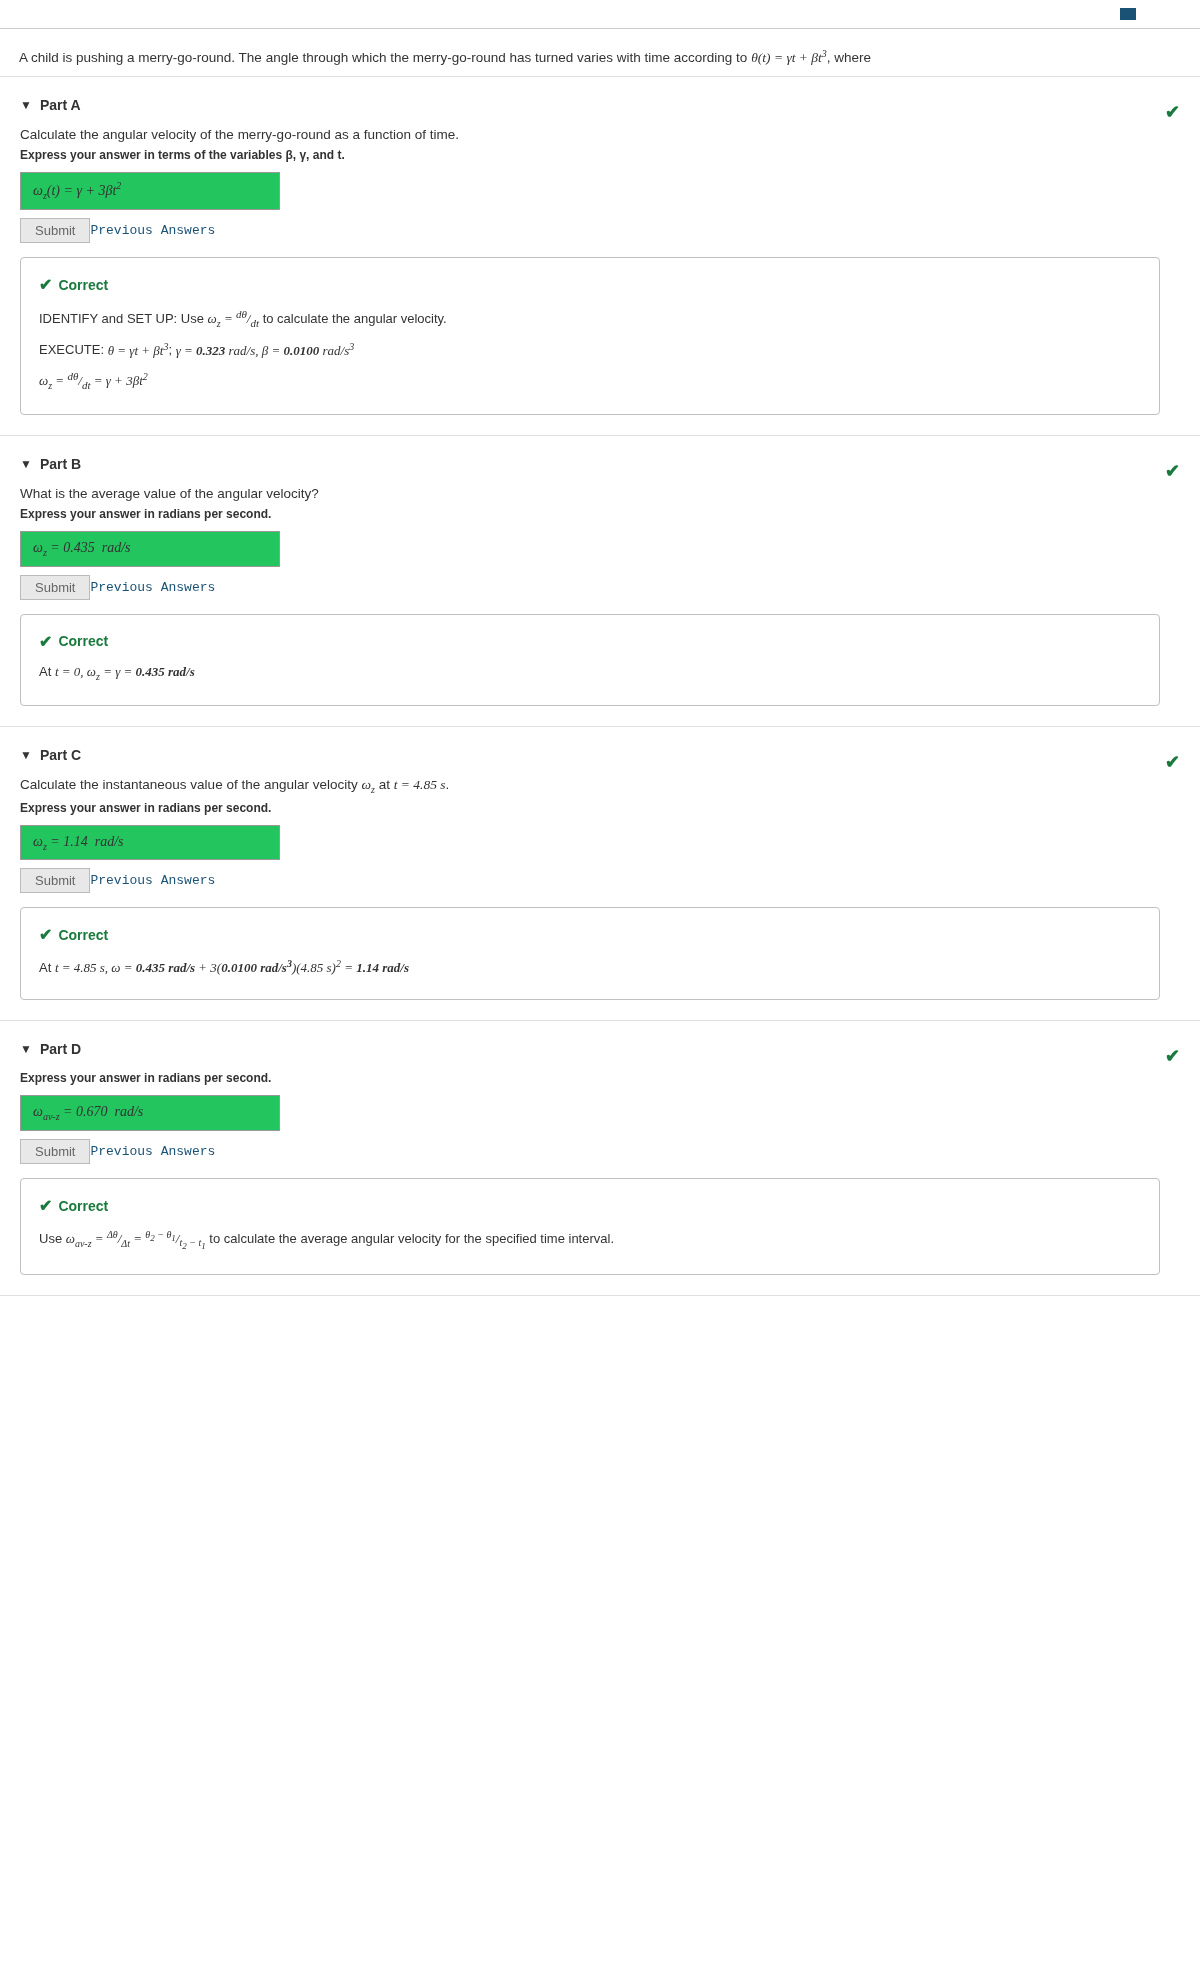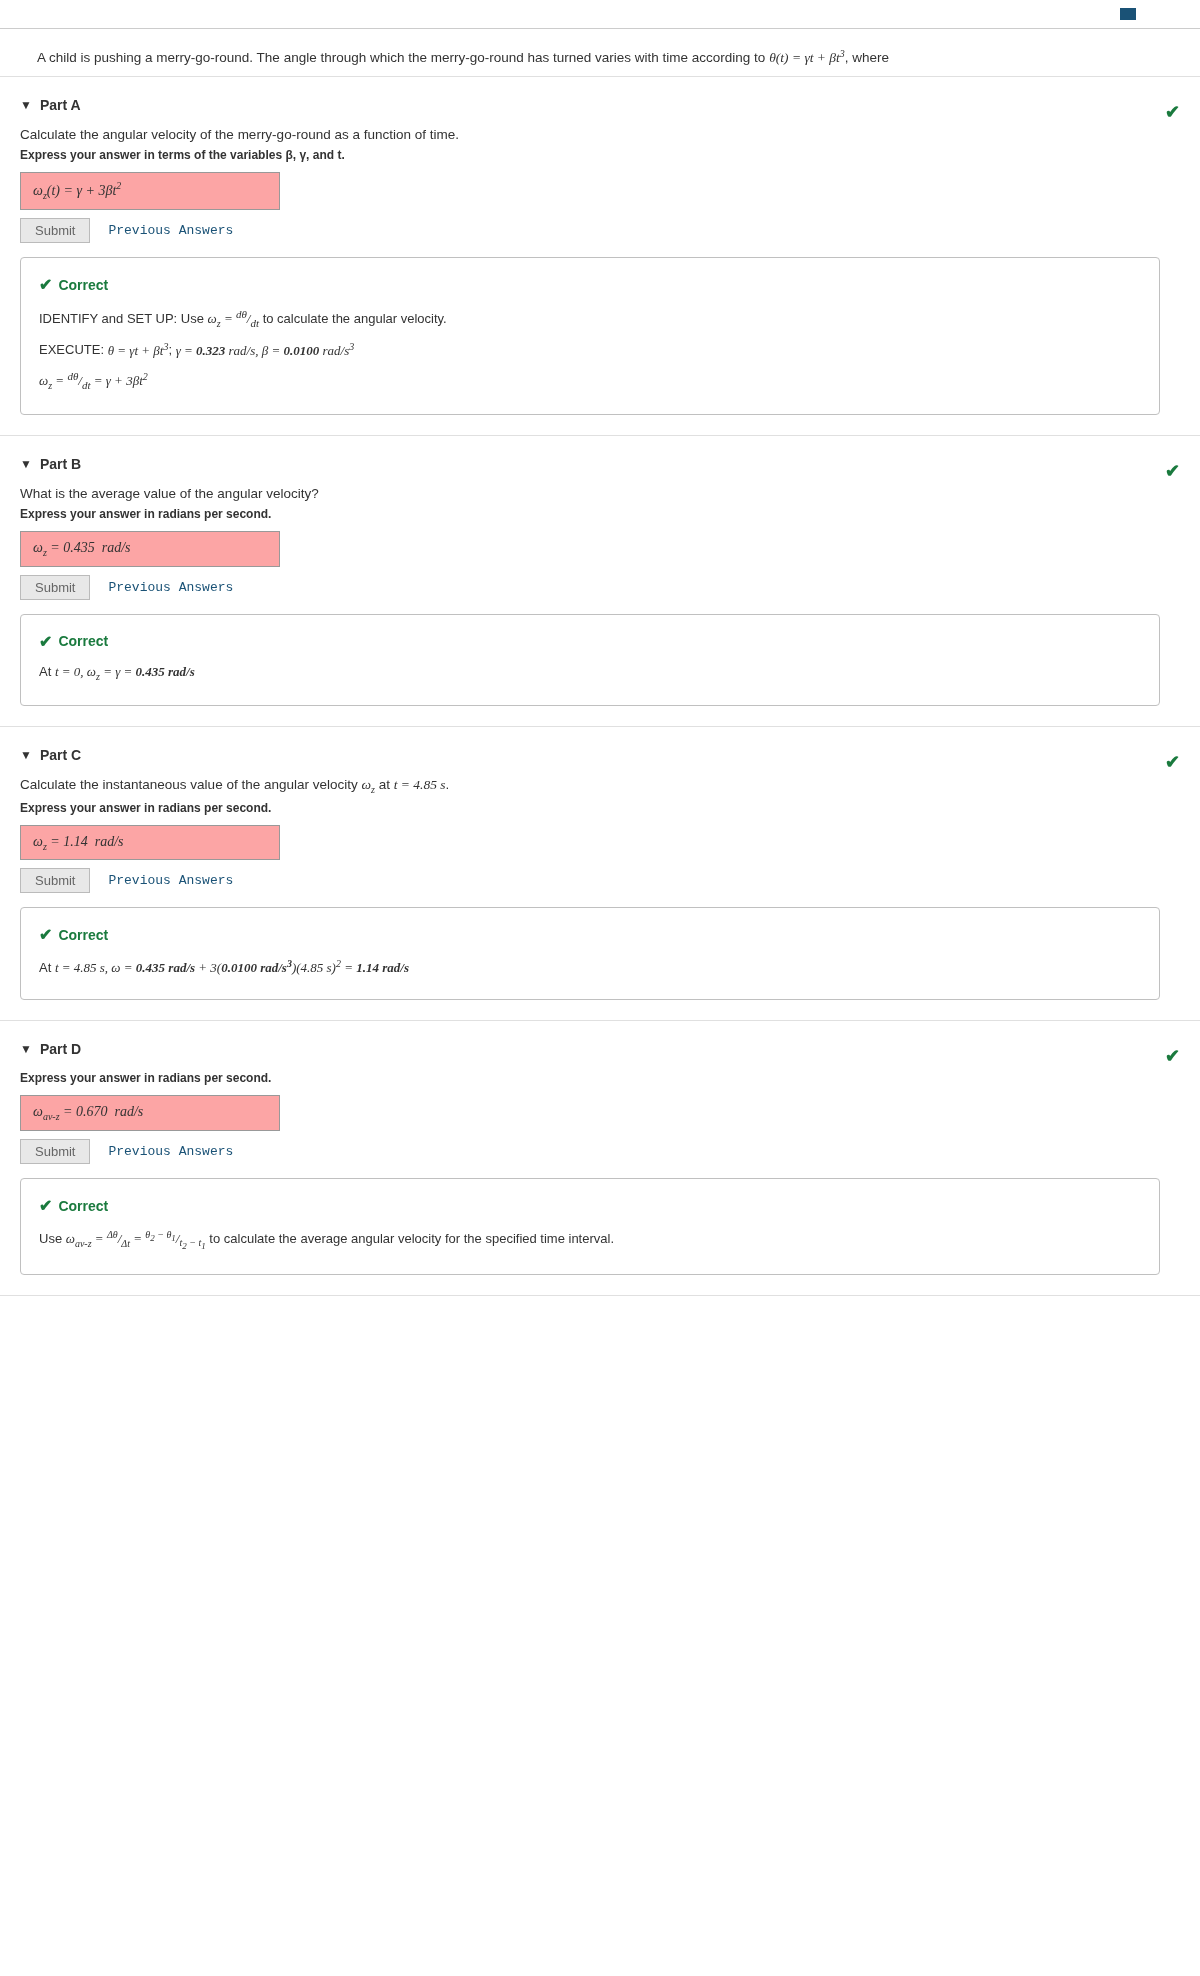--- a/index.html
+++ b/index.html
@@ -30,21 +30,21 @@
     }
     .review-icon {
       display: inline-block;
       width: 16px;
       height: 12px;
       background: #1a5276;
       margin-right: 4px;
       vertical-align: middle;
     }
     .problem-statement {
-      padding: 16px 40px 8px 37px;
+      padding: 16px 40px 8px 19px;
       font-size: 13.5px;
       line-height: 1.5;
       border-bottom: 1px solid #e0e0e0;
     }
     .part-section {
       border-bottom: 1px solid #e0e0e0;
       padding: 20px 40px 20px 20px;
       position: relative;
     }
     .part-header {
@@ -80,26 +80,26 @@
     }
     .answer-input {
       border: 1px solid #999;
       padding: 8px 12px;
       width: 260px;
       font-size: 14px;
       font-family: serif;
       color: #333;
       display: block;
       margin-bottom: 8px;
-      background: #fca5a5;
+      background: #22c55e;
     }
     .btn-row {
       display: flex;
       align-items: center;
-      gap: 18px;
+      gap: 0;
       margin-bottom: 14px;
     }
     .submit-btn {
       background: #e8e8e8;
       border: 1px solid #bbb;
       padding: 4px 14px;
       font-size: 13px;
       color: #666;
       cursor: pointer;
     }

